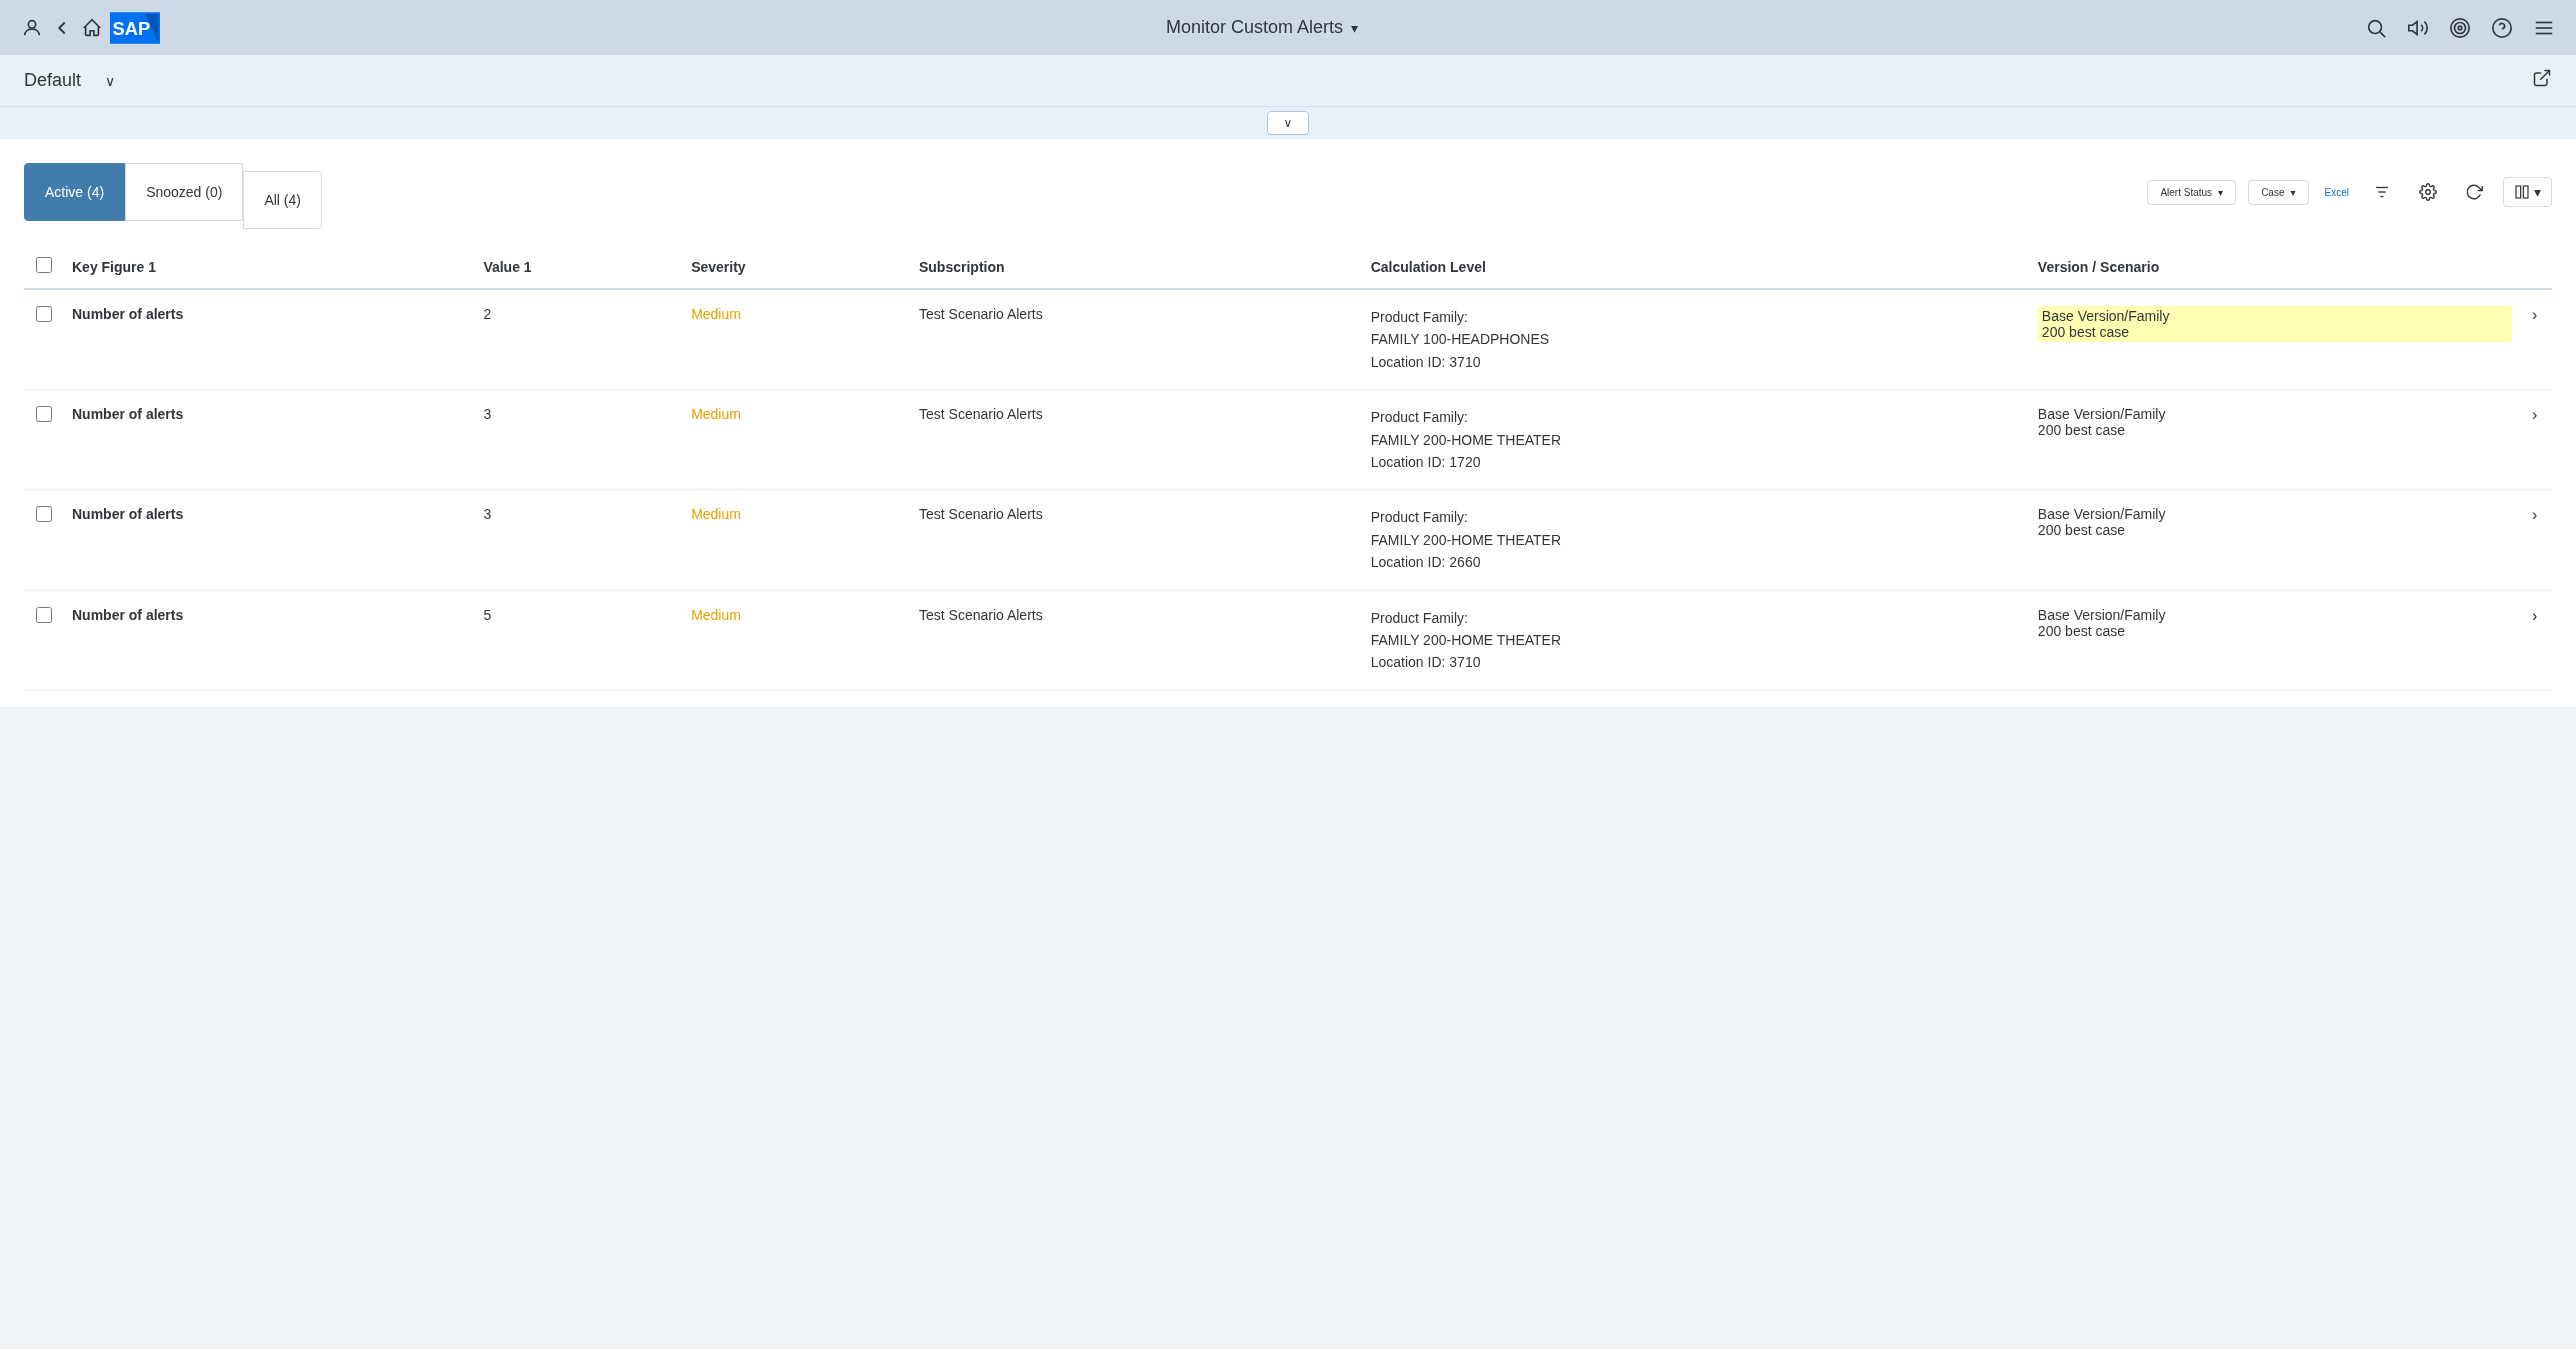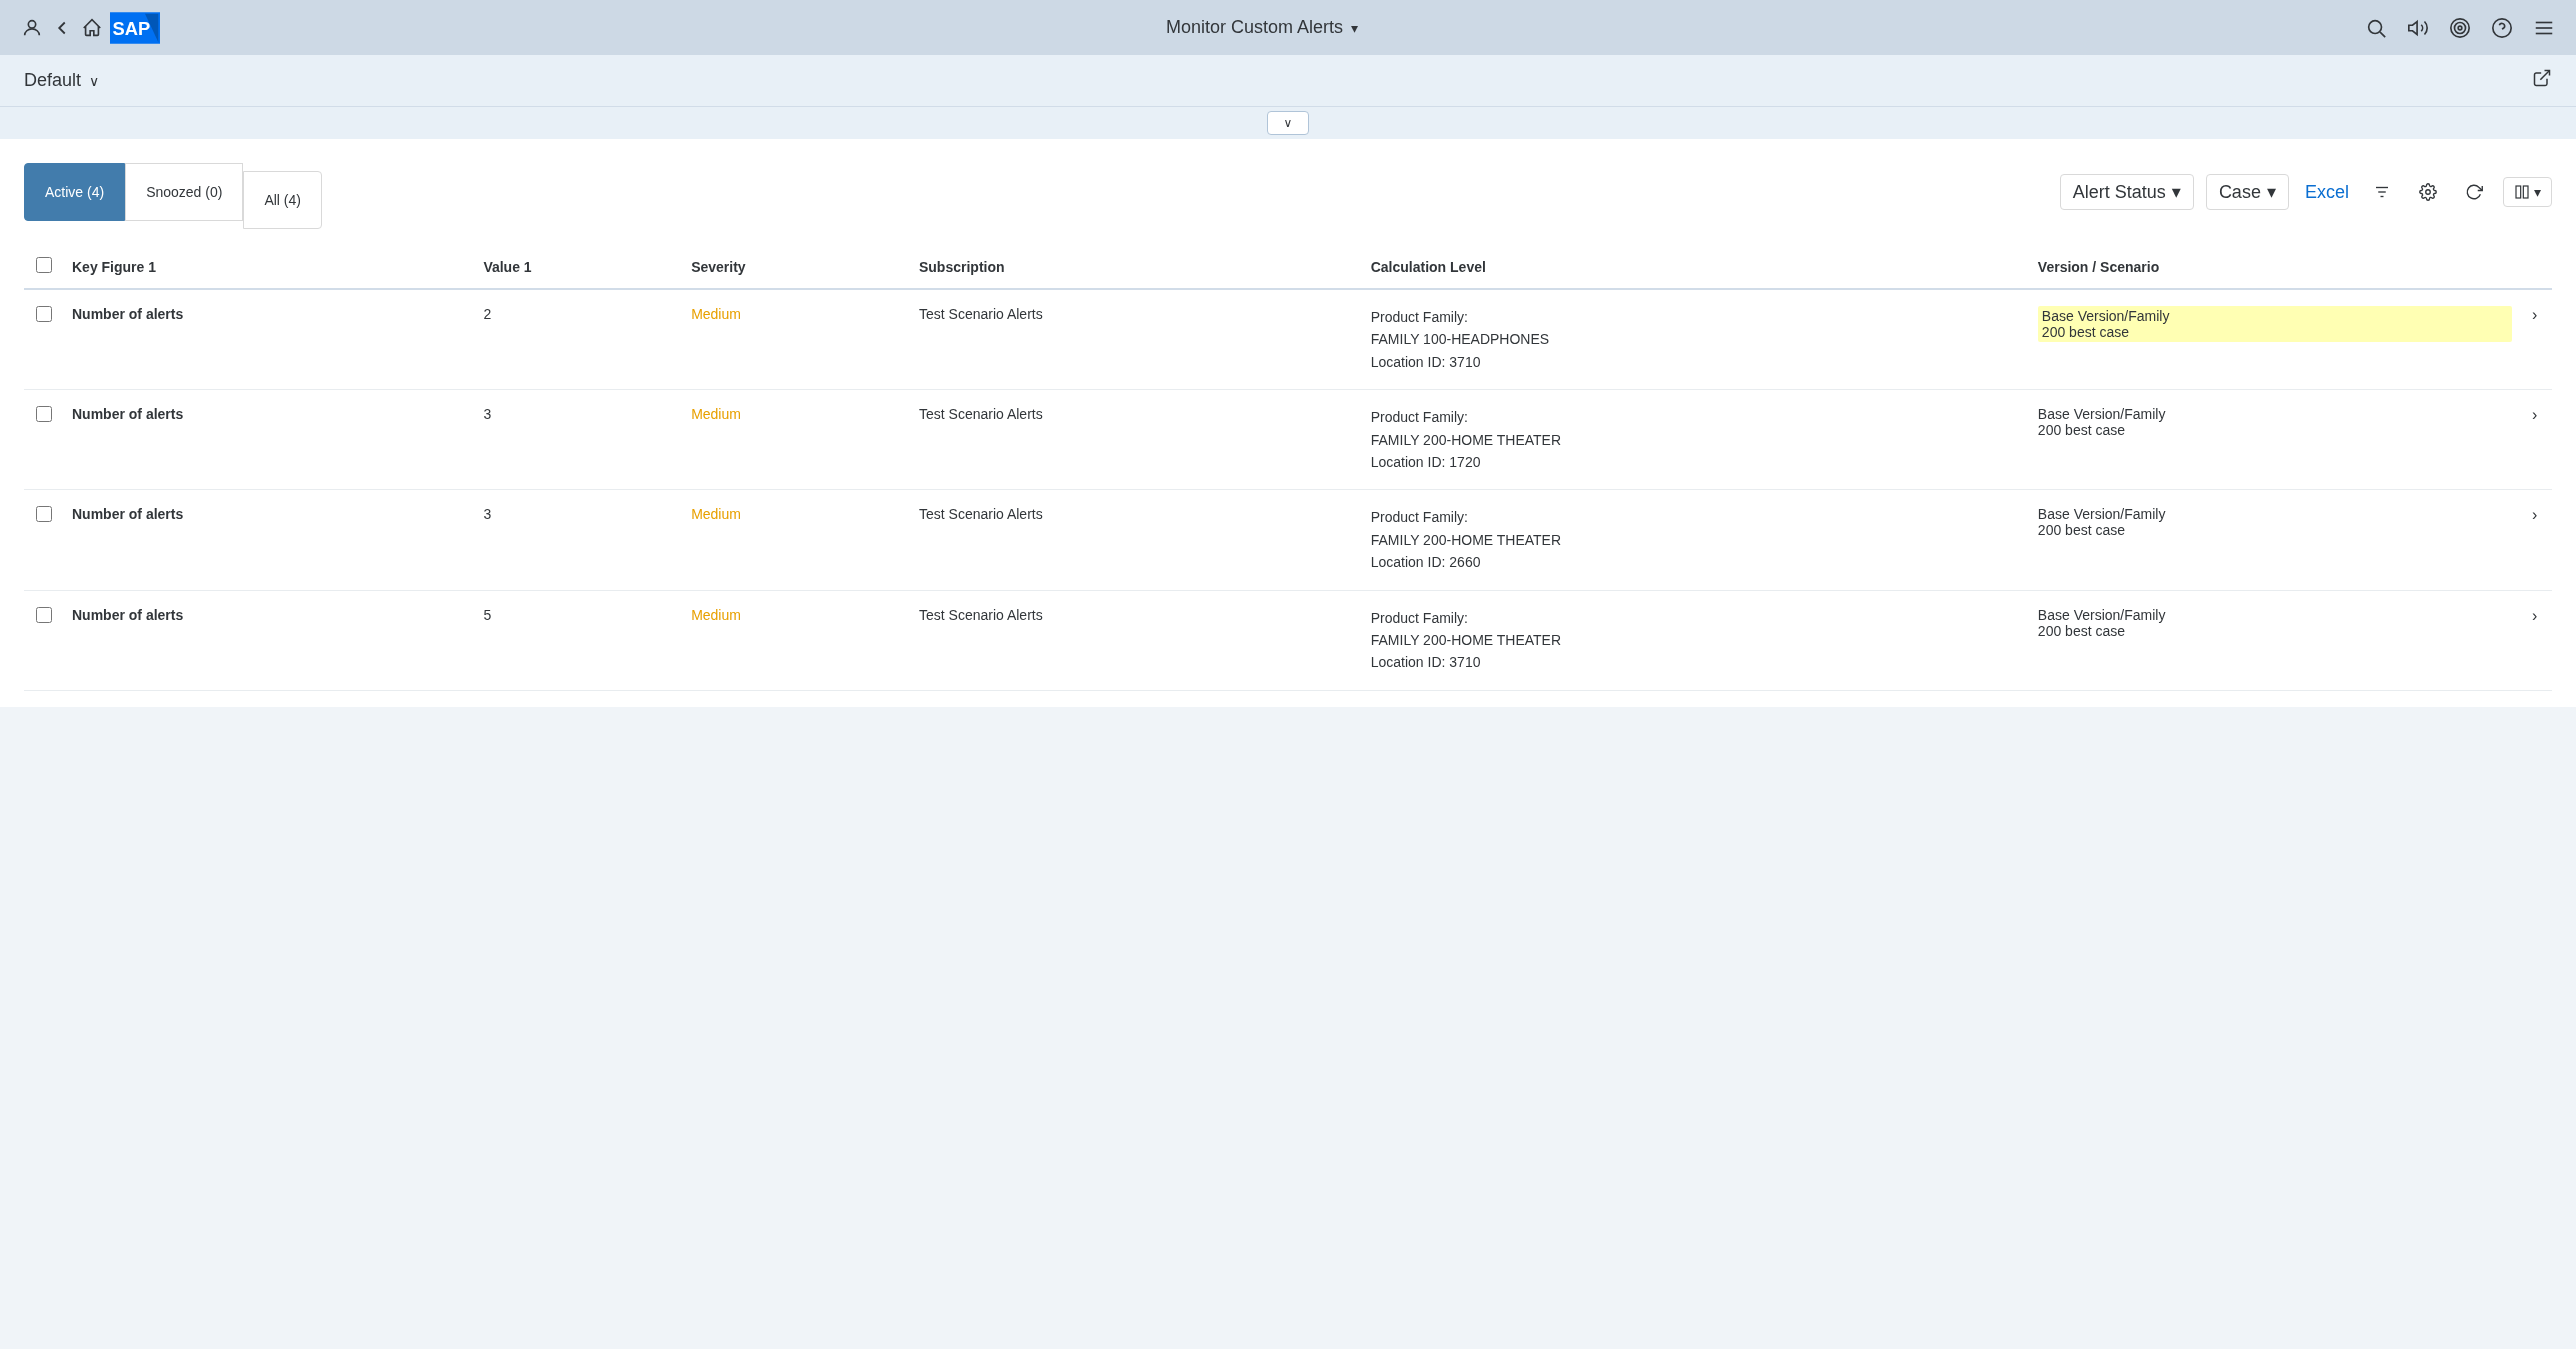--- a/index.html
+++ b/index.html
@@ -62,21 +62,21 @@
       display: flex;
       align-items: center;
       justify-content: space-between;
       padding: 10px 24px;
       height: 52px;
       border-bottom: 1px solid #d1dce8;
     }
     .secondary-bar-left {
       display: flex;
       align-items: center;
-      gap: 8px;
+      gap: 24px;
       font-size: 18px;
       font-weight: 400;
       color: #32363a;
     }
 
     
     .collapse-handle {
       display: flex;
       justify-content: center;
       padding: 4px 0;
@@ -141,21 +141,21 @@
     }
     .toolbar-btn {
       display: flex;
       align-items: center;
       gap: 6px;
       padding: 6px 12px;
       border: 1px solid #d9d9d9;
       background: white;
       border-radius: 4px;
       cursor: pointer;
-      font-size: 18px;
+      font-size: 10px;
       color: #32363a;
     }
     .toolbar-btn.text-only {
       border: none;
       color: #0a6ed1;
       padding: 6px 4px;
     }
     .toolbar-icon-btn {
       width: 34px;
       height: 34px;

